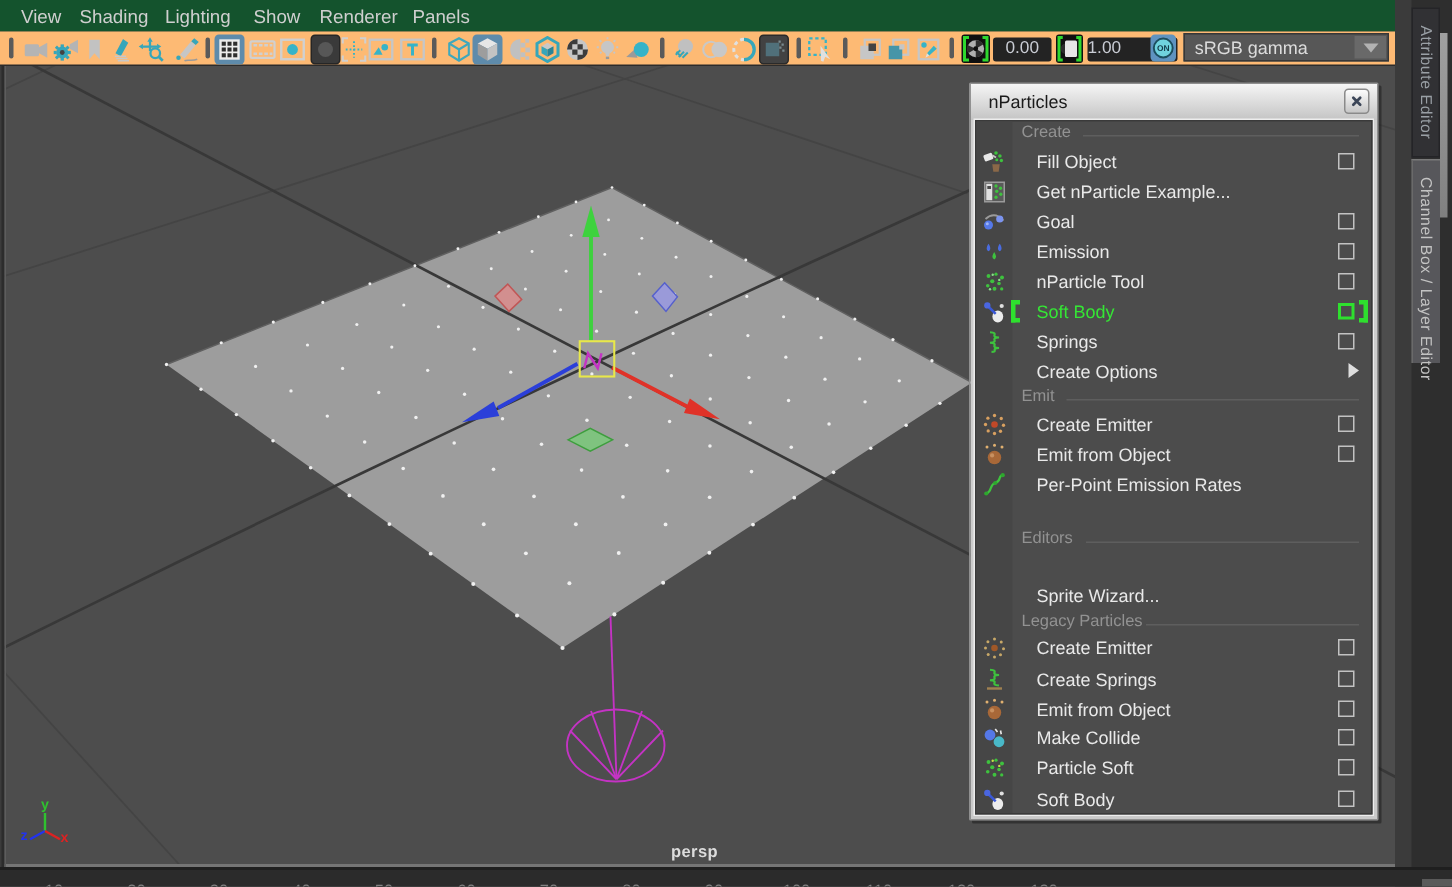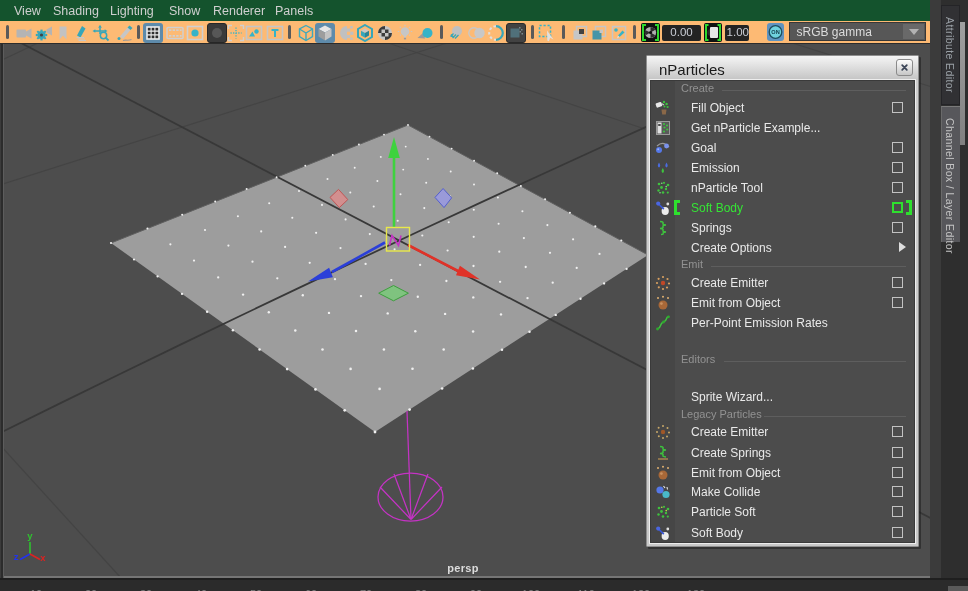--- a/index.html
+++ b/index.html
@@ -17,21 +17,21 @@
 #timeline span{position:absolute;top:8px;color:#828282;font-size:11px;transform:translateX(-50%)}
 #tlbox{position:absolute;right:0;top:6px;width:20px;height:7px;background:#5a5a5a}
 #sidebar{left:930px;top:0;width:38px;height:591px;background:#2e2e2e}
 #sidebar .gap{position:absolute;left:0;top:0;width:11px;height:591px;background:#3b3b3b}
 .vtab{position:absolute;overflow:visible}
 .vtab span{position:absolute;white-space:nowrap;font-size:10.5px;letter-spacing:.4px;transform:rotate(90deg);transform-origin:0 0}
 #atab{left:11px;top:5px;width:19px;height:100px;background:#313134;color:#9aa0a6;border:1px solid #242427}
 #lstrip{position:absolute;left:30px;top:22px;width:5px;height:123px;background:linear-gradient(#a0a0a0,#808080)}
 #ctab{left:11px;top:106px;width:19px;height:136px;background:#57575b;color:#c3c3c3;border-top:1px solid #7a7a7a;border-left:1px solid #6a6a6a}
 #panel{left:646px;top:55px;width:273px;height:492px;background:linear-gradient(180deg,#f5f5f5,#c4c4c4 24px,#cfcfcf 24px,#c9c9c9);border:1px solid #8f8f8f;box-shadow:2px 2px 0 rgba(30,30,30,.55);border-radius:1px}
-#ptitle{position:absolute;left:12px;top:5px;font-size:15px;color:#1a1a1a}
+#ptitle{position:absolute;left:12px;top:5px;font-size:12px;color:#1a1a1a}
 #pclose{position:absolute;right:5px;top:3px;width:17px;height:17px;background:linear-gradient(#fdfdfd,#c6c6c6);border:1px solid #8a8a8a;border-radius:3px}
 #pbody{position:absolute;left:3px;top:24px;right:3px;bottom:3px;background:#4c4c4c;border:1px solid #3a3a3a;box-shadow:0 0 0 1px #ededed}
 #pgutter{position:absolute;left:0;top:0;width:24px;height:100%;background:#464646}
 .mrow{position:absolute;left:0;width:100%;height:20px}
 .mrow .lbl{position:absolute;left:40px;top:3px;font-size:12px;color:#e9e9e9;white-space:nowrap}
 .mrow .ic{position:absolute;left:3px;top:1px;width:18px;height:18px}
 .mrow .opt{position:absolute;left:241px;top:4px;width:11px;height:11px;border:1px solid #c2c2c2}
 .mhead{position:absolute;left:0;width:100%;height:17px}
 .mhead .ht{position:absolute;left:30px;top:1px;font-size:11px;color:#929292}
 .mhead .hl{position:absolute;right:8px;top:9px;height:1px;background:#5e5e5e}
@@ -424,21 +424,21 @@
 <div class="abs" style="left:662px;top:3.5px;width:39px;height:16px;background:#232323;border-radius:2px;color:#c9ccd4;font-size:11.5px;text-align:center;line-height:15px">0.00</div>
 <div class="abs" style="left:704px;top:2px;width:18px;height:19px;background:#101010;border-radius:2px">
         <svg width="18" height="19" viewBox="0 0 18 19">
           <g stroke="#2ed82e" stroke-width="2" fill="none">
             <path d="M4.5,2 L2,2 L2,17 L4.5,17 M13.5,2 L16,2 L16,17 L13.5,17"></path>
           </g>
           <rect x="6" y="4" width="8" height="11" rx="1" fill="#e6e6e6"></rect>
           <path d="M6,6 A3.6,3.6 0 0 0 6,13 Z" fill="#2b2b2b"></path>
         </svg>
       </div>
-<div class="abs" style="left:725px;top:3.5px;width:24px;height:16px;background:#232323;border-radius:2px;color:#c9ccd4;font-size:11.5px;text-align:right;line-height:15px">1.00</div>
+<div class="abs" style="left:725px;top:3.5px;width:60px;height:16px;background:#232323;border-radius:2px;color:#c9ccd4;font-size:11.5px;text-align:left;line-height:15px">1.00</div>
 <div class="abs" style="left:766.5px;top:2px;width:17.5px;height:18px;background:#5f93c0;border-radius:3px">
         <svg width="17" height="18" viewBox="0 0 17 18">
           <circle cx="8.5" cy="9" r="6.3" fill="#6fd2de" stroke="#1c4e5e" stroke-width="1.3"></circle>
           <text x="8.5" y="11.2" font-size="5.6" font-weight="bold" fill="#133c4a" text-anchor="middle" font-family="Liberation Sans">ON</text>
         </svg>
       </div>
 <div class="abs" style="left:788.5px;top:1px;width:137.5px;height:19px;background:#575757;border:1px solid #373737;color:#dcdcdc;font-size:12px">
 <span style="position:absolute;left:7px;top:2px">sRGB gamma</span>
 <span style="position:absolute;right:1px;top:1px;width:21px;height:15px;background:#696969"></span>
 <span style="position:absolute;right:6px;top:6px;width:0;height:0;border-left:5px solid transparent;border-right:5px solid transparent;border-top:6px solid #b2b2b2"></span>

